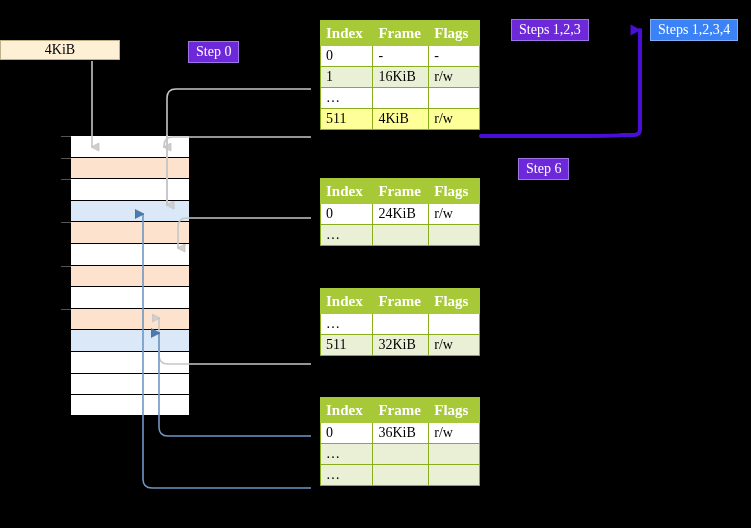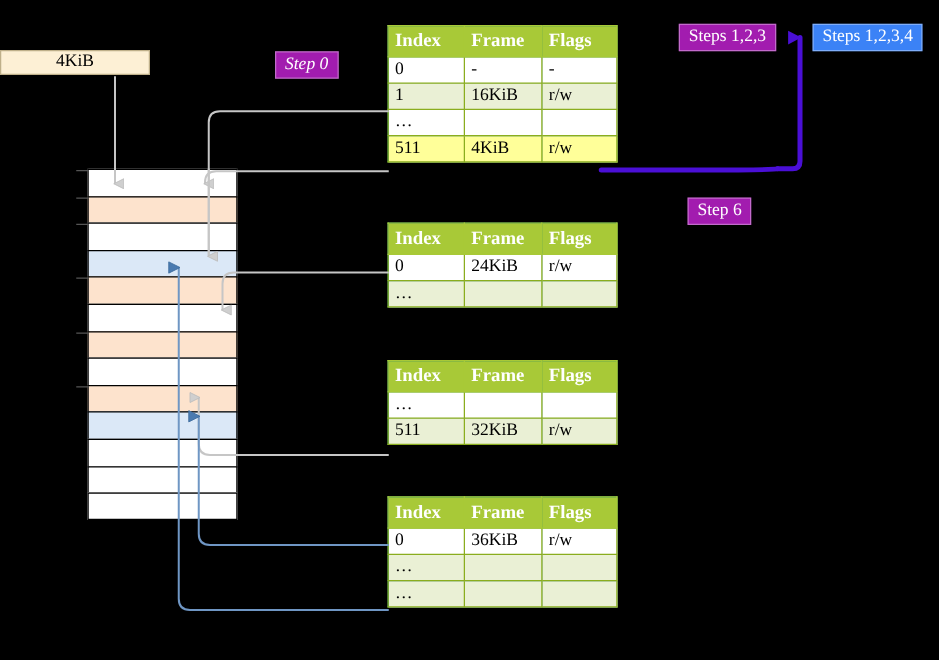--- a/index.html
+++ b/index.html
@@ -20,45 +20,45 @@
 
   
   .badge{
     position:absolute;
     font-size:14px;color:#ffffff;
     padding:2px 7px 3px 7px;
     border:1px solid rgba(255,255,255,.35);
     box-sizing:border-box;white-space:nowrap;
     line-height:15px;
   }
-  .badge-dark{background:#a21caf;margin-left:32px;}
+  .badge-dark{background:#6d28d9;}
   .badge-violet{background:#3b82f6;}
 
-  #badge-step0{left:188px;top:41px;font-style:italic;}
+  #badge-step0{left:188px;top:41px;}
   #badge-steps123{left:511px;top:19px;}
   #badge-steps1234{left:650px;top:19px;}
   #badge-step4{left:518px;top:158px;}
 
   
   .memcol{position:absolute;left:70px;top:135px;width:120px;height:281px;}
   .memrow{
     position:absolute;left:0;width:120px;height:21.6px;
     box-sizing:border-box;
     border-left:1px solid #000;border-right:1px solid #000;
     border-top:1px solid #000;
     background:#ffffff;
   }
   .memrow.last{border-bottom:1px solid #000;}
   .memrow.orange{background:#fde3cd;}
   .memrow.blue{background:#dbe8f7;}
   .tick{position:absolute;left:-10px;width:10px;height:1px;background:#555;}
 
   
-  .ptable{position:absolute;width:184px;border-collapse:collapse;
-          background:#0f766e;font-size:14px;}
+  .ptable{position:absolute;width:160px;border-collapse:collapse;
+          background:#0f766e;font-size:14px;margin-left:10px;}
   .ptable td,.ptable th{
     border:1px solid #8aad1e;
     padding:1px 5px;height:21px;box-sizing:border-box;
     text-align:left;font-weight:normal;vertical-align:middle;
   }
   .ptable th{
     background:#a8c937;color:#ffffff;font-weight:bold;font-size:15px;
     border:1px solid #a8c937;height:25px;
   }
   .ptable td:nth-child(1){width:57px;}

